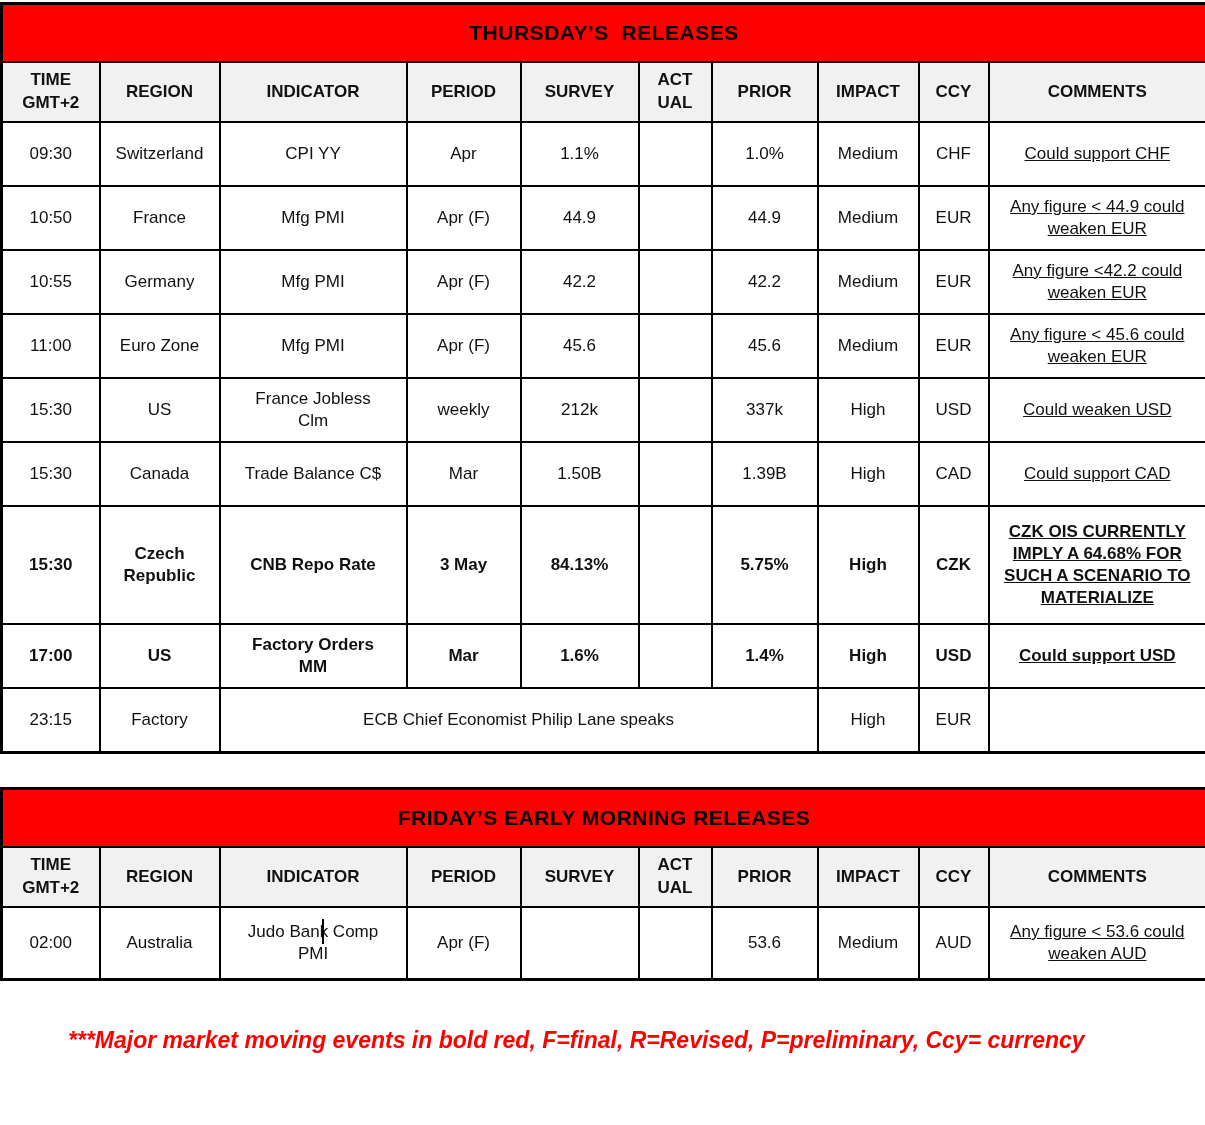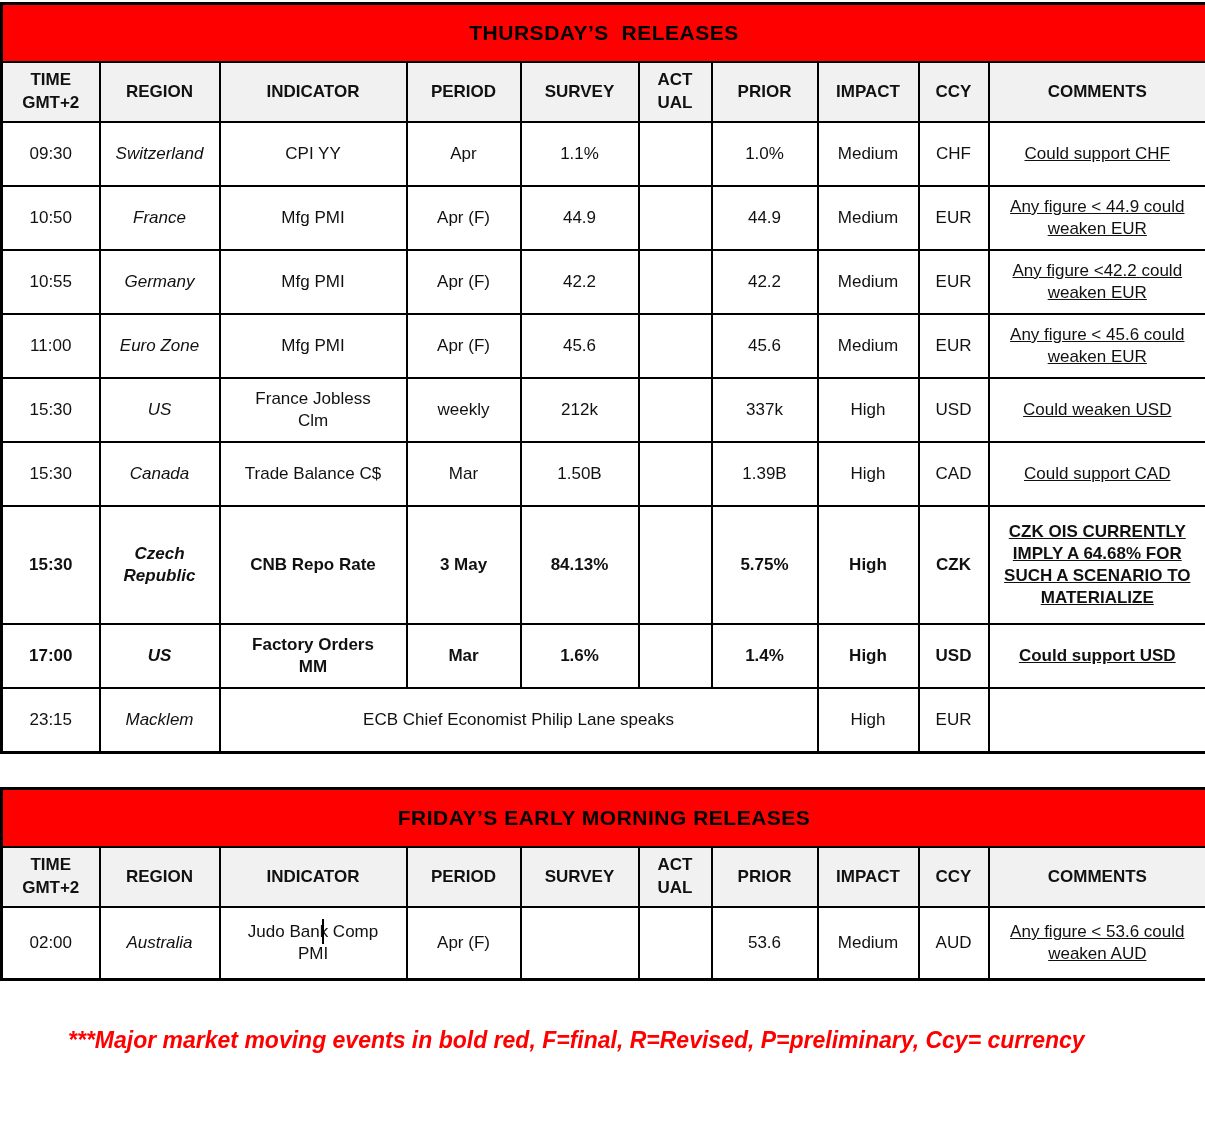--- a/index.html
+++ b/index.html
@@ -41,21 +41,21 @@
   table.releases td {
     font-size: 17px;
     height: 58px;
     line-height: 1.3;
     background: #ffffff;
   }
   tr.tall td { height: 112px; }
   tr.bold td { font-weight: bold; }
   table.friday td { height: 66px; }
   .cell-inner { margin: 0 auto; overflow-wrap: break-word; }
-  .inner-region { max-width: 88px; font-style: italic; }
+  .inner-region { max-width: 88px; }
   .inner-indicator { max-width: 142px; text-align: center; }
   .inner-comments { max-width: 196px; text-decoration: underline; }
   .inner-merged-event { max-width: none; }
   .col-indicator { position: relative; }
   .caret {
     position: absolute;
     left: 55%;
     top: 11px;
     width: 2px;
     height: 25px;
@@ -382,21 +382,21 @@
           </td>
           <td class="col-comments">
             <div class="cell-inner inner-comments">Could support USD</div>
           </td>
         </tr>
         <tr>
           <td class="col-time">
             <div class="cell-inner inner-time">23:15</div>
           </td>
           <td class="col-region">
-            <div class="cell-inner inner-region">Macklem</div>
+            <div class="cell-inner inner-region">Factory</div>
           </td>
           <td class="col-merged-event" colspan="5">
             <div class="cell-inner inner-merged-event">ECB Chief Economist Philip Lane speaks</div>
           </td>
           <td class="col-impact">
             <div class="cell-inner inner-impact">High</div>
           </td>
           <td class="col-ccy">
             <div class="cell-inner inner-ccy">EUR</div>
           </td>

